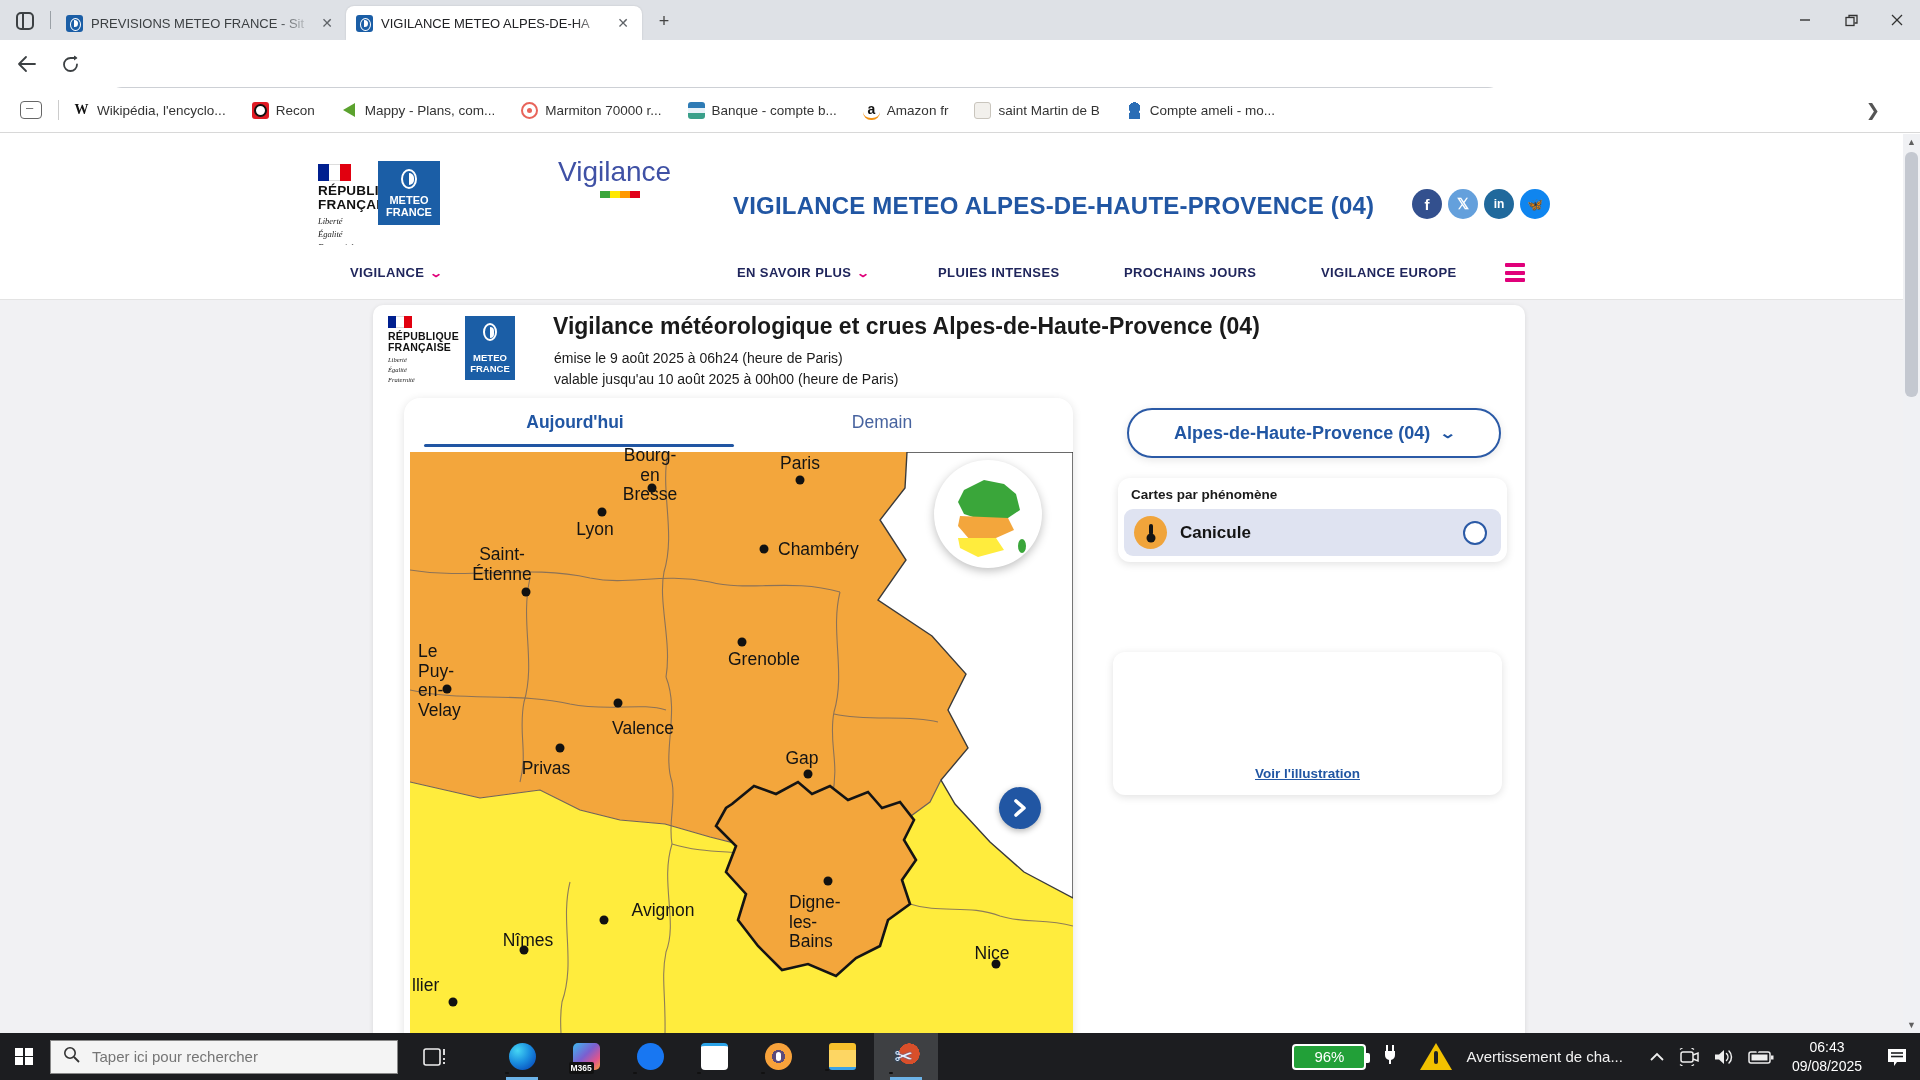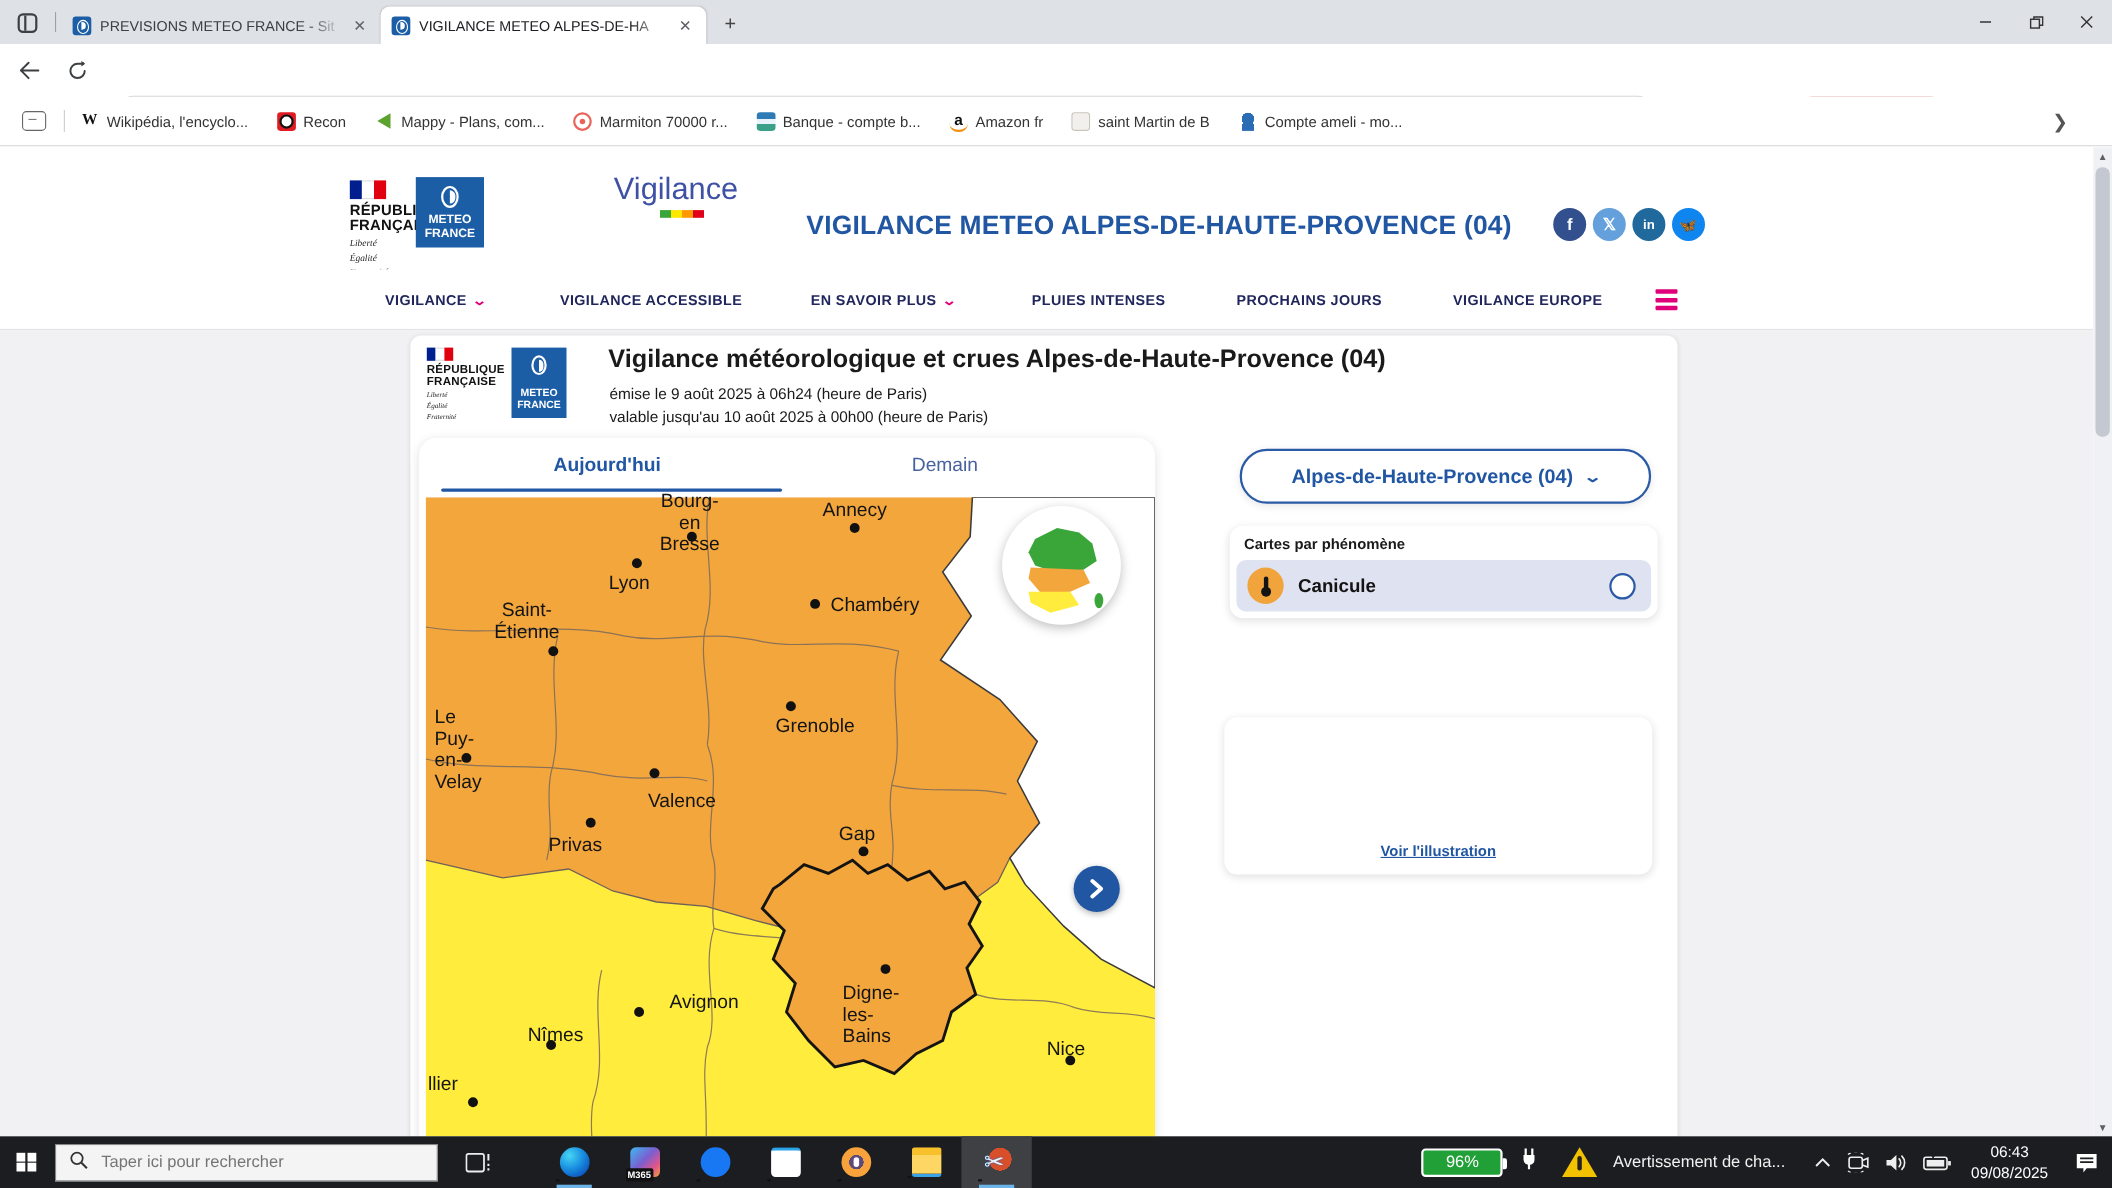--- a/index.html
+++ b/index.html
@@ -106,21 +106,21 @@
   .rf-c{left:15px;top:11px;}
   .rf-c .rf-flag i{width:8px;height:12px;}
   .rf-c .rf-name{font-size:10.5px;}
   .rf-c .rf-motto{font-size:6.5px;line-height:1.5;margin-top:2px;}
   .mf-c{left:92px;top:11px;width:50px;height:64px;}
   .mf-c .mf-mark{width:14px;height:18px;top:7px;}
   .mf-c .mf-txt{font-size:9.5px;margin-bottom:6px;}
   .card-heading{position:absolute;left:180px;top:8px;font-size:23px;font-weight:700;color:#1a1a1a;}
   .card-sub{position:absolute;left:181px;font-size:14px;color:#1a1a1a;}
 
-  .map-card{position:absolute;left:8px;top:93px;width:669px;height:660px;background:#fff;border-radius:16px;box-shadow:0 2px 10px rgba(0,0,0,.12);overflow:hidden;}
+  .map-card{position:absolute;left:31px;top:93px;width:669px;height:660px;background:#fff;border-radius:16px;box-shadow:0 2px 10px rgba(0,0,0,.12);overflow:hidden;}
   .map-tab{position:absolute;top:14px;font-size:17.5px;width:200px;text-align:center;}
   .map-tab.today{left:71px;font-weight:700;color:#2156a3;}
   .map-tab.tomorrow{left:378px;color:#47639f;}
   .tab-underline{position:absolute;left:20px;top:46px;width:310px;height:3px;background:#2156a3;border-radius:2px;}
   .mapbox{position:absolute;left:6px;top:54px;width:663px;height:606px;}
   .city{position:absolute;left:0;top:0;}
   .city-dot{position:absolute;width:9px;height:9px;border-radius:50%;background:#111;transform:translate(-50%,-50%);}
   .city-label{position:absolute;font-size:17.5px;color:#141414;line-height:1.12;white-space:pre-line;}
   .city.ctr .city-label{transform:translateX(-50%);text-align:center;}
   .next-btn{position:absolute;left:589px;top:335px;width:42px;height:42px;border-radius:50%;background:#2156a3;display:flex;align-items:center;justify-content:center;box-shadow:0 2px 6px rgba(0,0,0,.3);}
@@ -218,23 +218,20 @@
 
       <div class="hamburger">
           <i></i>
           <i></i>
           <i></i>
         </div>
     <div class="nav-item has-chev" style="left: 350px;">
           <span>VIGILANCE</span>
           <span class="chev">⌄</span>
         </div>
-        <div class="nav-item" style="left: 509px;">
-          <span>VIGILANCE ACCESSIBLE</span>
-        </div>
         <div class="nav-item has-chev" style="left: 737px;">
           <span>EN SAVOIR PLUS</span>
           <span class="chev">⌄</span>
         </div>
         <div class="nav-item" style="left: 938px;">
           <span>PLUIES INTENSES</span>
         </div>
         <div class="nav-item" style="left: 1124px;">
           <span>PROCHAINS JOURS</span>
         </div>
@@ -303,21 +300,21 @@
           
           <div class="abs" style="left:0;top:0;width:527px;height:606px;">
 
           <div class="city ctr">
                 <span class="city-dot" style="left: 242px; top: 36px;"></span>
                 <span class="city-label" style="left: 240px; top: -6px;">Bourg-en
 Bresse</span>
               </div>
               <div class="city ctr">
                 <span class="city-dot" style="left: 390px; top: 28px;"></span>
-                <span class="city-label" style="left: 390px; top: 2px;">Annecy</span>
+                <span class="city-label" style="left: 390px; top: 2px;">Paris</span>
               </div>
               <div class="city ctr">
                 <span class="city-dot" style="left: 192px; top: 60px;"></span>
                 <span class="city-label" style="left: 185px; top: 68px;">Lyon</span>
               </div>
               <div class="city lft">
                 <span class="city-dot" style="left: 354px; top: 97px;"></span>
                 <span class="city-label" style="left: 368px; top: 88px;">Chambéry</span>
               </div>
               <div class="city ctr">

